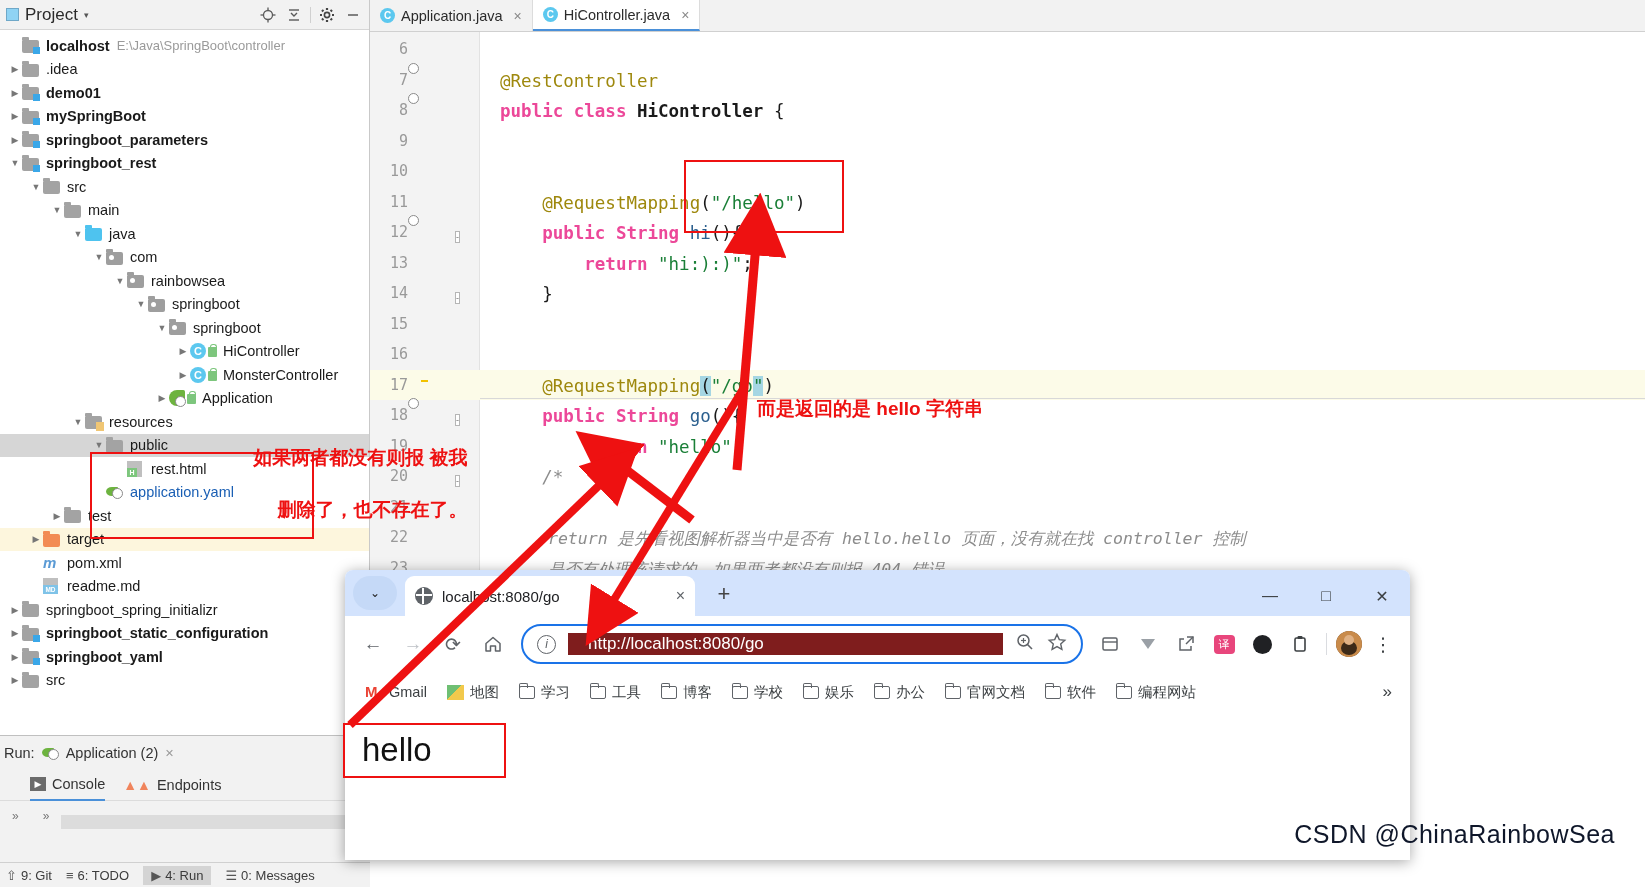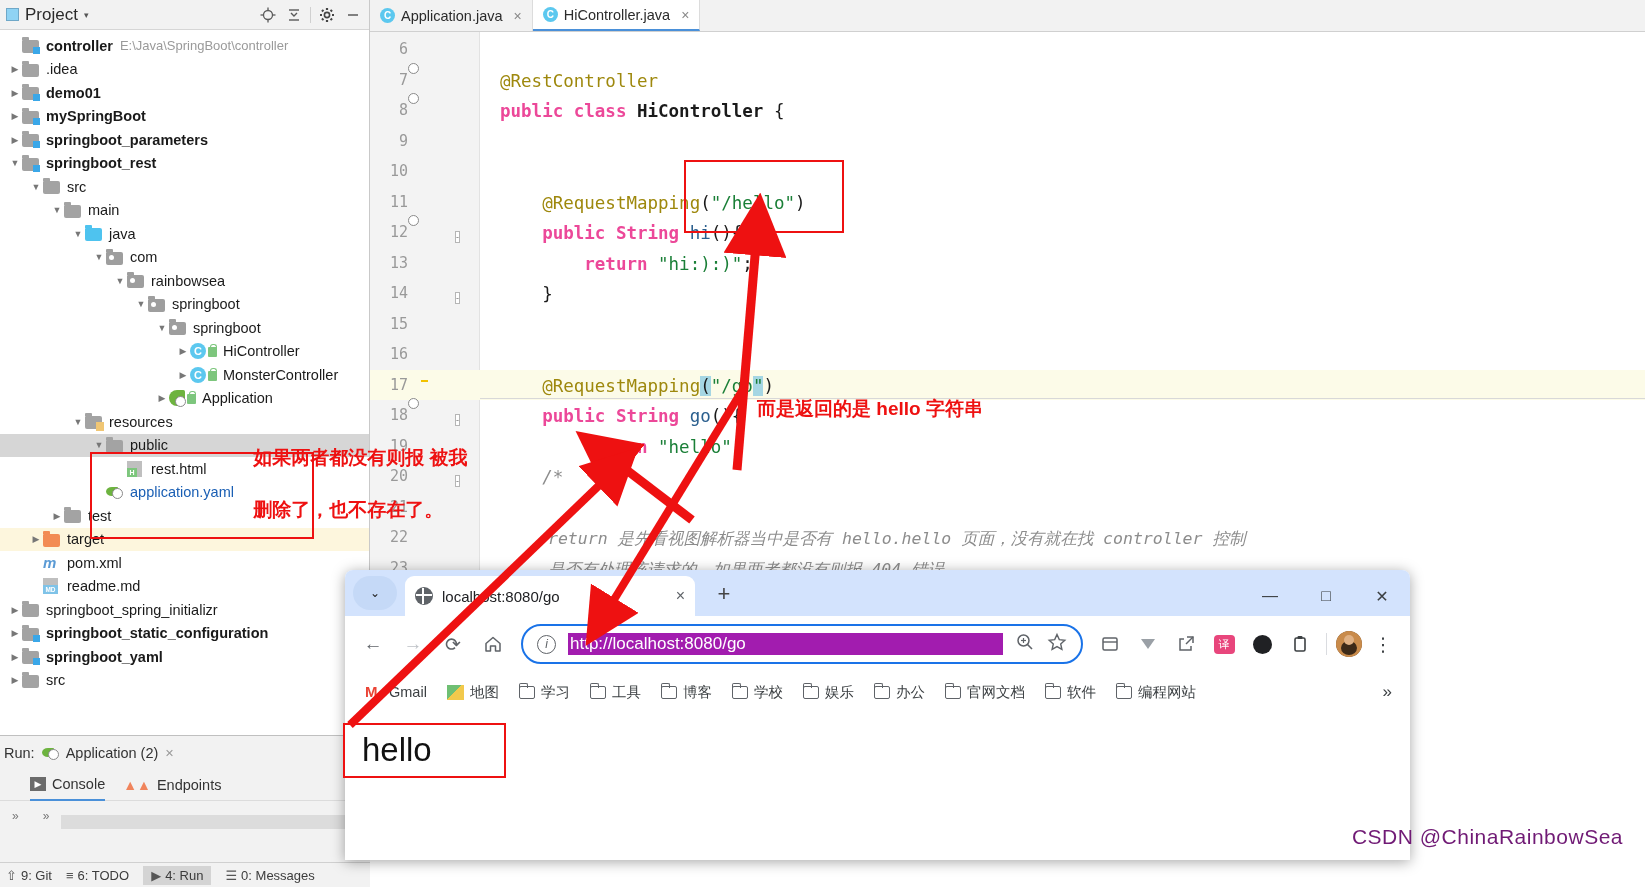--- a/index.html
+++ b/index.html
@@ -117,41 +117,41 @@
   .b-tabtitle{font-size:15px;color:#202124;flex:1;}
   .b-tabclose{color:#5f6368;font-size:16px;}
   .b-newtab{width:34px;height:34px;border-radius:50%;display:flex;align-items:center;justify-content:center;font-size:22px;color:#444;margin-left:12px;margin-bottom:5px;}
   .b-winctrl{margin-left:auto;display:flex;align-items:center;gap:0;}
   .b-wb{width:56px;height:40px;display:flex;align-items:center;justify-content:center;font-size:16px;color:#3c4043;}
 
   .b-toolbar{height:56px;display:flex;align-items:center;gap:4px;padding:0 10px;background:#fff;}
   .b-nav{width:36px;height:36px;display:flex;align-items:center;justify-content:center;font-size:19px;color:#5f6368;}
   .omnibox{flex:1;height:40px;border:2px solid #1a73e8;border-radius:20px;display:flex;align-items:center;padding:0 14px;gap:12px;margin:0 6px;}
   .omni-info{width:19px;height:19px;border:1.6px solid #5f6368;border-radius:50%;color:#5f6368;font-size:12px;line-height:17px;text-align:center;font-style:italic;}
-  .omni-url{flex:1;font-size:17px;color:#fff;background:#a21caf;padding:1px 2px;}
+  .omni-url{flex:1;font-size:17px;color:#fff;background:#7f1d1d;padding:1px 20px;}
   .omni-r{color:#5f6368;font-size:17px;}
   .b-ext{width:34px;height:34px;display:flex;align-items:center;justify-content:center;color:#5f6368;font-size:16px;}
   .b-divider{width:1px;height:22px;background:#dadce0;margin:0 5px;}
   .b-avatar{width:26px;height:26px;border-radius:50%;background:#8a5a2b;overflow:hidden;}
 
   .b-bookmarks{height:40px;display:flex;align-items:center;gap:4px;padding:0 12px;background:#fff;font-size:14.5px;color:#3c4043;}
   .bm{display:flex;align-items:center;gap:6px;padding:3px 8px;border-radius:4px;white-space:nowrap;}
   .bm-folder{width:16px;height:13px;border:1.6px solid #5f6368;border-radius:2px;position:relative;}
   .bm-folder::before{content:"";position:absolute;left:-1px;top:-4px;width:7px;height:4px;border:1.6px solid #5f6368;border-bottom:none;border-radius:2px 2px 0 0;}
   .gmailicon{width:18px;height:14px;color:#ea4335;font-weight:bold;font-size:15px;line-height:14px;}
   .mapicon{width:17px;height:15px;background:linear-gradient(135deg,#6fbf73 45%,#f2c94c 45%);}
   .bm-more{margin-left:auto;font-size:17px;color:#3c4043;padding-right:6px;}
   .b-content{height:148px;background:#fff;}
 
   
   .redbox{position:absolute;border:2px solid #ee1111;}
-  .redtext{position:absolute;color:#ee1111;font-size:19px;font-weight:bold;line-height:26px;white-space:pre;}
+  .redtext{position:absolute;color:#ee1111;font-size:19px;font-weight:bold;line-height:26px;white-space:pre;text-align:right;}
   .helloout{position:absolute;font-size:33px;color:#111;}
   svg.arrows{position:absolute;left:0;top:0;width:1645px;height:887px;pointer-events:none;}
-  .watermark{position:absolute;right:22px;bottom:38px;color:#701a75;font-size:21px;letter-spacing:.5px;}
+  .watermark{position:absolute;right:30px;bottom:38px;color:#0f172a;font-size:25px;letter-spacing:.5px;}
 </style>
 </head>
 <body>
 
 <div id="root">
 
   <div class="ide-left">
     <div class="proj-header">
       <div style="width:13px;height:13px;background:#8fd3f4;border:1px solid #6fa8c8;"></div>
       <span class="proj-title">Project</span>
@@ -195,21 +195,21 @@
           </svg>
       </div>
     </div>
     <div class="tree" id="tree">
         <div class="row">
           <span style="display:inline-block;width:4px"></span>
           <span class="arrow none"></span>
           <span class="ficon" style="display:flex;align-items:center;width:auto;margin-right:6px;">
             <span class="folder mod"></span>
           </span>
-          <span class="lbl bold">controller</span>
+          <span class="lbl bold">localhost</span>
           <span class="path">E:\Java\SpringBoot\controller</span>
         </div>
         <div class="row">
           <span style="display:inline-block;width:4px"></span>
           <span class="arrow right"></span>
           <span class="ficon" style="display:flex;align-items:center;width:auto;margin-right:6px;">
             <span class="folder"></span>
           </span>
           <span class="lbl">.idea</span>
         </div>

